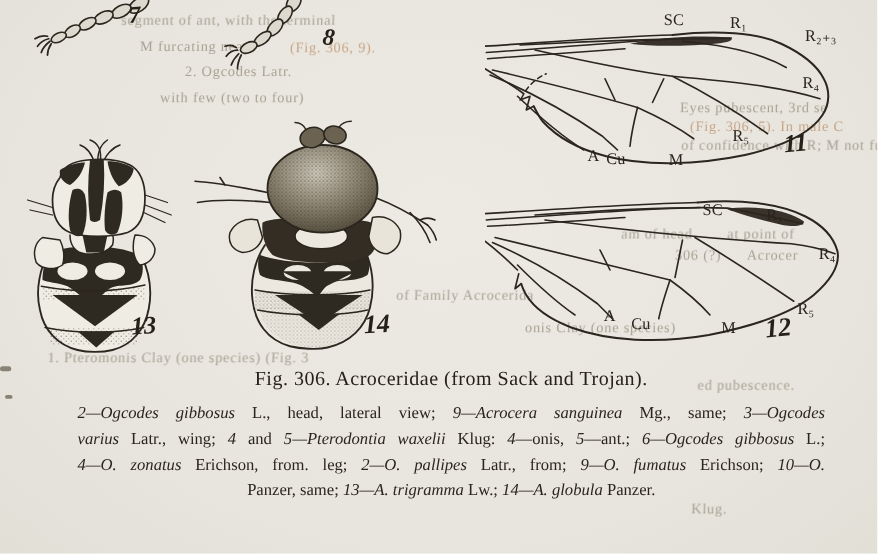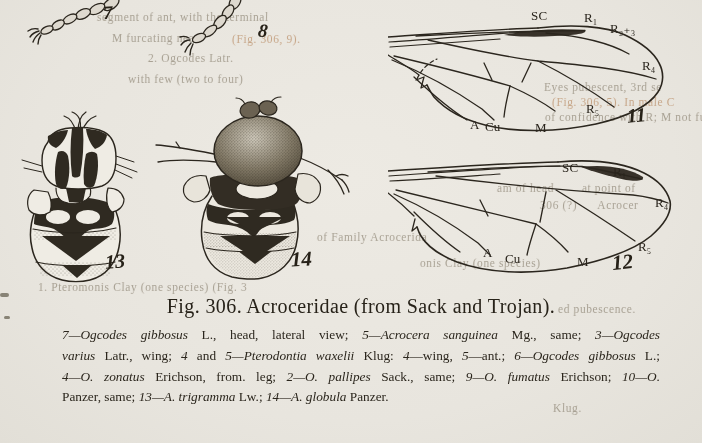--- a/index.html
+++ b/index.html
@@ -23,24 +23,24 @@
   .figno{
     position:absolute; font-style:italic; font-weight:bold; color:#262118;
     font-family:"Liberation Serif","DejaVu Serif",serif;
   }
   .vein{
     position:absolute; font-size:13px; color:#29241c;
     font-family:"Liberation Serif","DejaVu Sans",serif; letter-spacing:.2px;
   }
   
   .caption{ position:absolute; left:62px; top:295px; width:598px; }
-  .cap-title{ text-align:center; font-size:20px; letter-spacing:.4px; margin-bottom:7px; color:#272219; }
+  .cap-title{ text-align:center; font-size:16px; letter-spacing:.4px; margin-bottom:7px; color:#272219; }
   .cap-line{ font-size:13.3px; line-height:20.8px; color:#2b261d; }
   .cap-line.jl{ text-align:justify; text-align-last:justify; }
-  .cap-line.cl{ }
+  .cap-line.cl{ text-align:center; }
   .cap-line .it{ font-style:italic; }
 </style>
 </head>
 <body>
 
 <div class="page">
 
   <div>
     <div class="ghost" style="left:97px;top:11px">segment of ant, with the terminal</div>
     <div class="ghost" style="left:112px;top:32px">M furcating near</div>
@@ -251,36 +251,36 @@
 
   <div class="figno" style="left:103px;top:2px;font-size:19px;transform:rotate(-4deg)">7</div>
   <div class="figno" style="left:258px;top:20px;font-size:19px;transform:rotate(6deg)">8</div>
   <div class="figno" style="left:627px;top:104px;font-size:20px;transform:rotate(-5deg)">11</div>
   <div class="figno" style="left:612px;top:250px;font-size:21px;transform:rotate(-6deg)">12</div>
   <div class="figno" style="left:105px;top:250px;font-size:20px;transform:rotate(-4deg)">13</div>
   <div class="figno" style="left:291px;top:247px;font-size:21px;transform:rotate(-3deg)">14</div>
 
   <div class="vein" style="left:531px;top:8px">SC</div>
   <div class="vein" style="left:584px;top:10px">R₁</div>
-  <div class="vein" style="left:610px;top:21px">R₂₊₃</div>
+  <div class="vein" style="left:644px;top:21px">R₂₊₃</div>
   <div class="vein" style="left:642px;top:58px">R₄</div>
   <div class="vein" style="left:586px;top:101px">R₅</div>
   <div class="vein" style="left:470px;top:117px">A</div>
   <div class="vein" style="left:485px;top:119px">Cu</div>
   <div class="vein" style="left:535px;top:120px">M</div>
 
   <div class="vein" style="left:562px;top:160px">SC</div>
   <div class="vein" style="left:613px;top:164px">R₁</div>
   <div class="vein" style="left:655px;top:195px">R₄</div>
   <div class="vein" style="left:638px;top:239px">R₅</div>
   <div class="vein" style="left:483px;top:245px">A</div>
   <div class="vein" style="left:505px;top:251px">Cu</div>
   <div class="vein" style="left:577px;top:254px">M</div>
 
   <div class="caption">
     <div class="cap-title">Fig. 306. Acroceridae (from Sack and Trojan).</div>
-    <div class="cap-line jl"><span class="it">7—Ogcodes gibbosus</span><span> L., head, lateral view; </span><span class="it">5—Acrocera sanguinea</span><span> Mg., same; </span><span class="it">3—Ogcodes</span></div>
-    <div class="cap-line jl"><span class="it">varius</span><span> Latr., wing; </span><span class="it">4</span><span> and </span><span class="it">5—Pterodontia waxelii</span><span> Klug: </span><span class="it">4</span><span>—wing, </span><span class="it">5</span><span>—ant.; </span><span class="it">6—Ogcodes gibbosus</span><span> L.;</span></div>
-    <div class="cap-line jl"><span class="it">4—O. zonatus</span><span> Erichson, from. leg; </span><span class="it">2—O. pallipes</span><span> Sack., same; </span><span class="it">9—O. fumatus</span><span> Erichson; </span><span class="it">10—O.</span></div>
+    <div class="cap-line jl"><span class="it">2—Ogcodes gibbosus</span><span> L., head, lateral view; </span><span class="it">9—Acrocera sanguinea</span><span> Mg., same; </span><span class="it">3—Ogcodes</span></div>
+    <div class="cap-line jl"><span class="it">varius</span><span> Latr., wing; </span><span class="it">4</span><span> and </span><span class="it">5—Pterodontia waxelii</span><span> Klug: </span><span class="it">4</span><span>—onis, </span><span class="it">5</span><span>—ant.; </span><span class="it">6—Ogcodes gibbosus</span><span> L.;</span></div>
+    <div class="cap-line jl"><span class="it">4—O. zonatus</span><span> Erichson, from. leg; </span><span class="it">2—O. pallipes</span><span> Latr., from; </span><span class="it">9—O. fumatus</span><span> Erichson; </span><span class="it">10—O.</span></div>
     <div class="cap-line cl"><span>Panzer, same; </span><span class="it">13—A. trigramma</span><span> Lw.; </span><span class="it">14—A. globula</span><span> Panzer.</span></div>
   </div>
 
 </div>
 
 </body></html>

